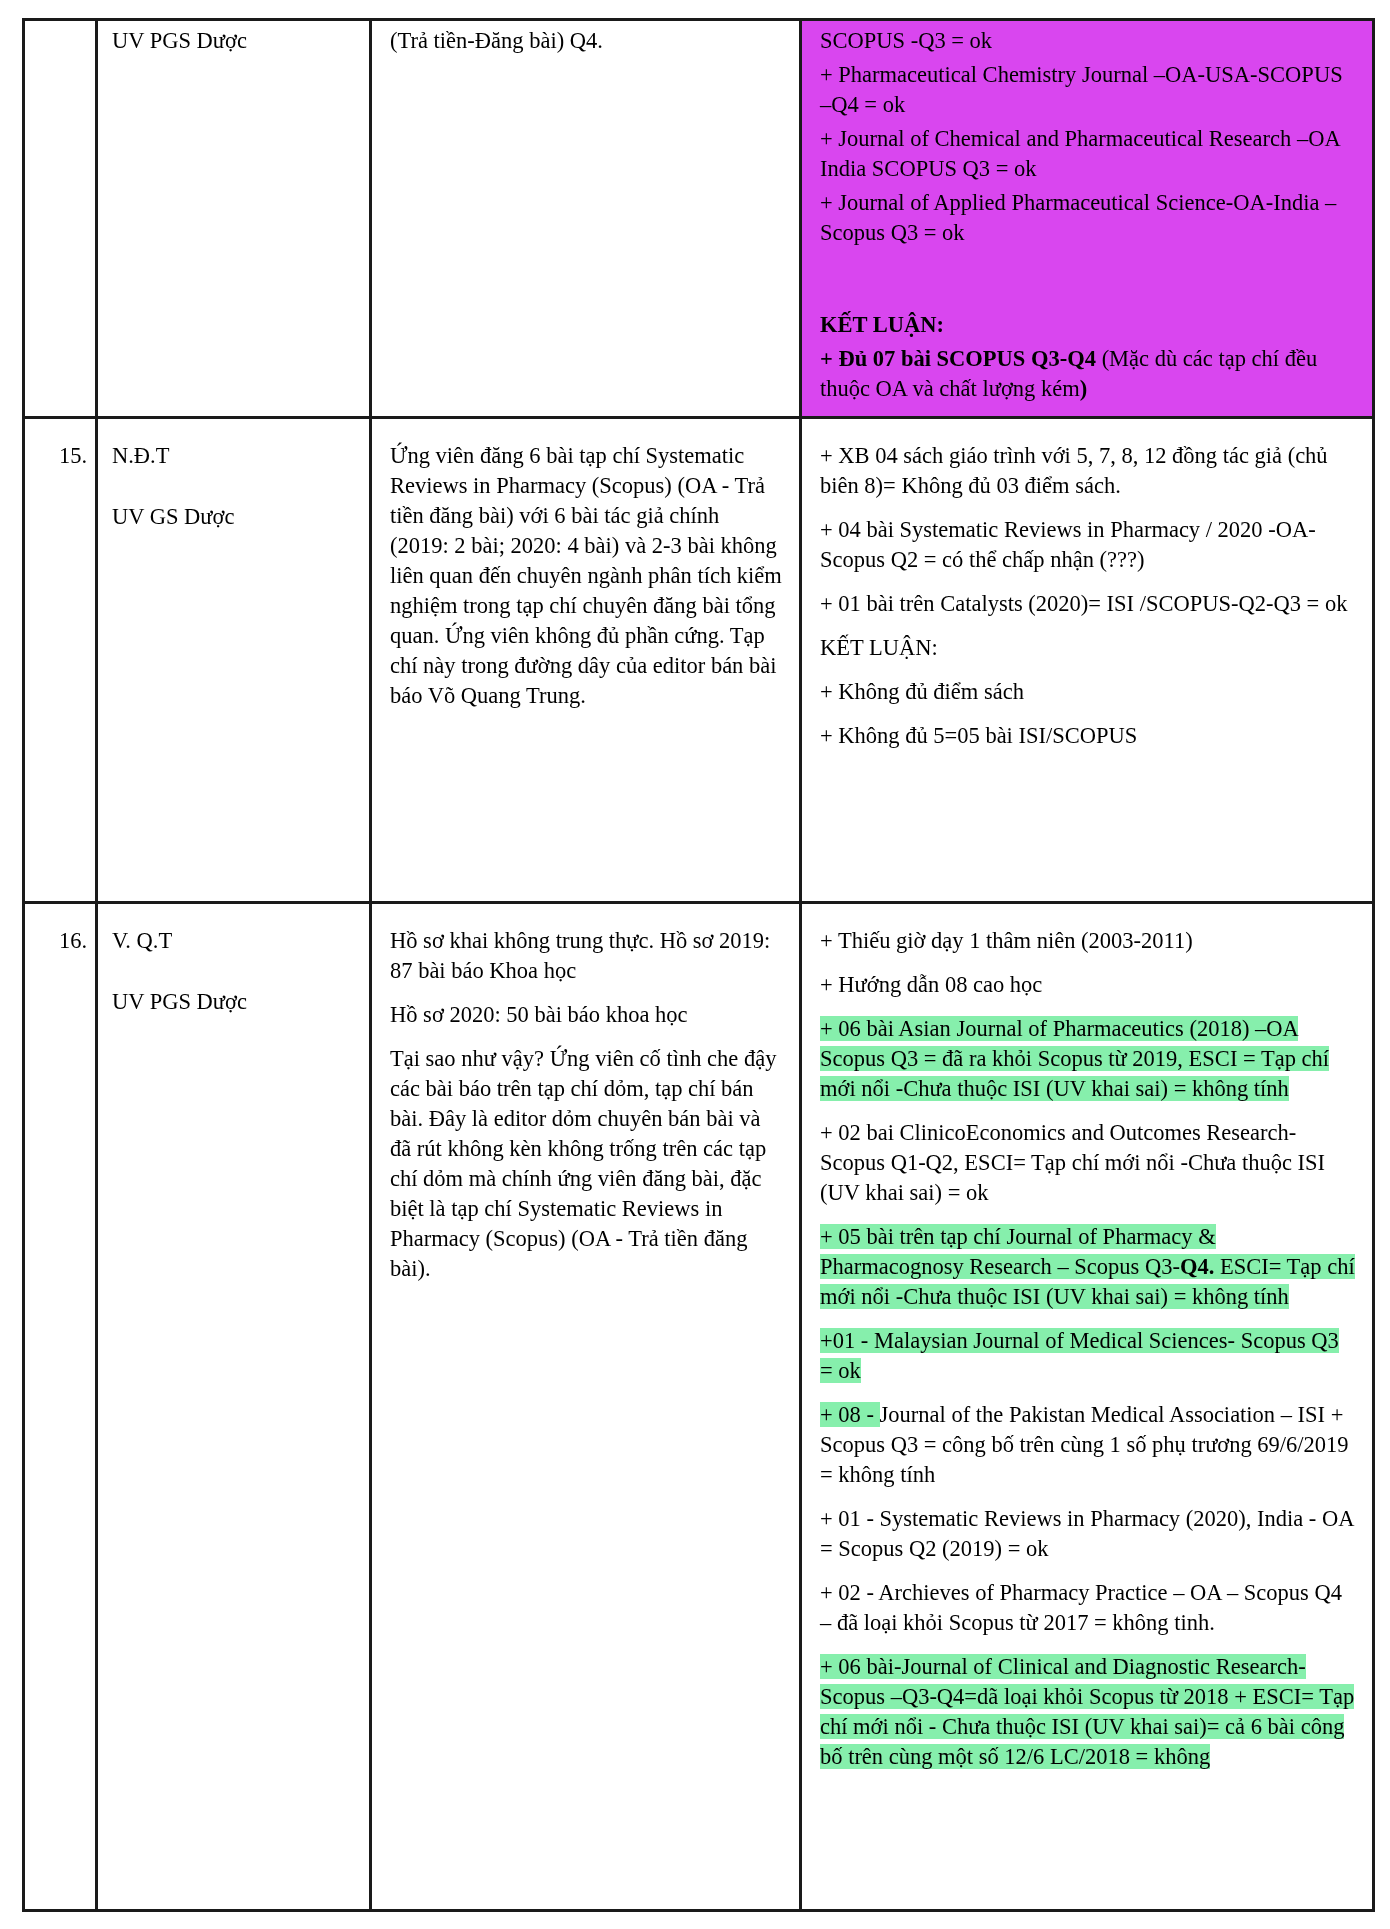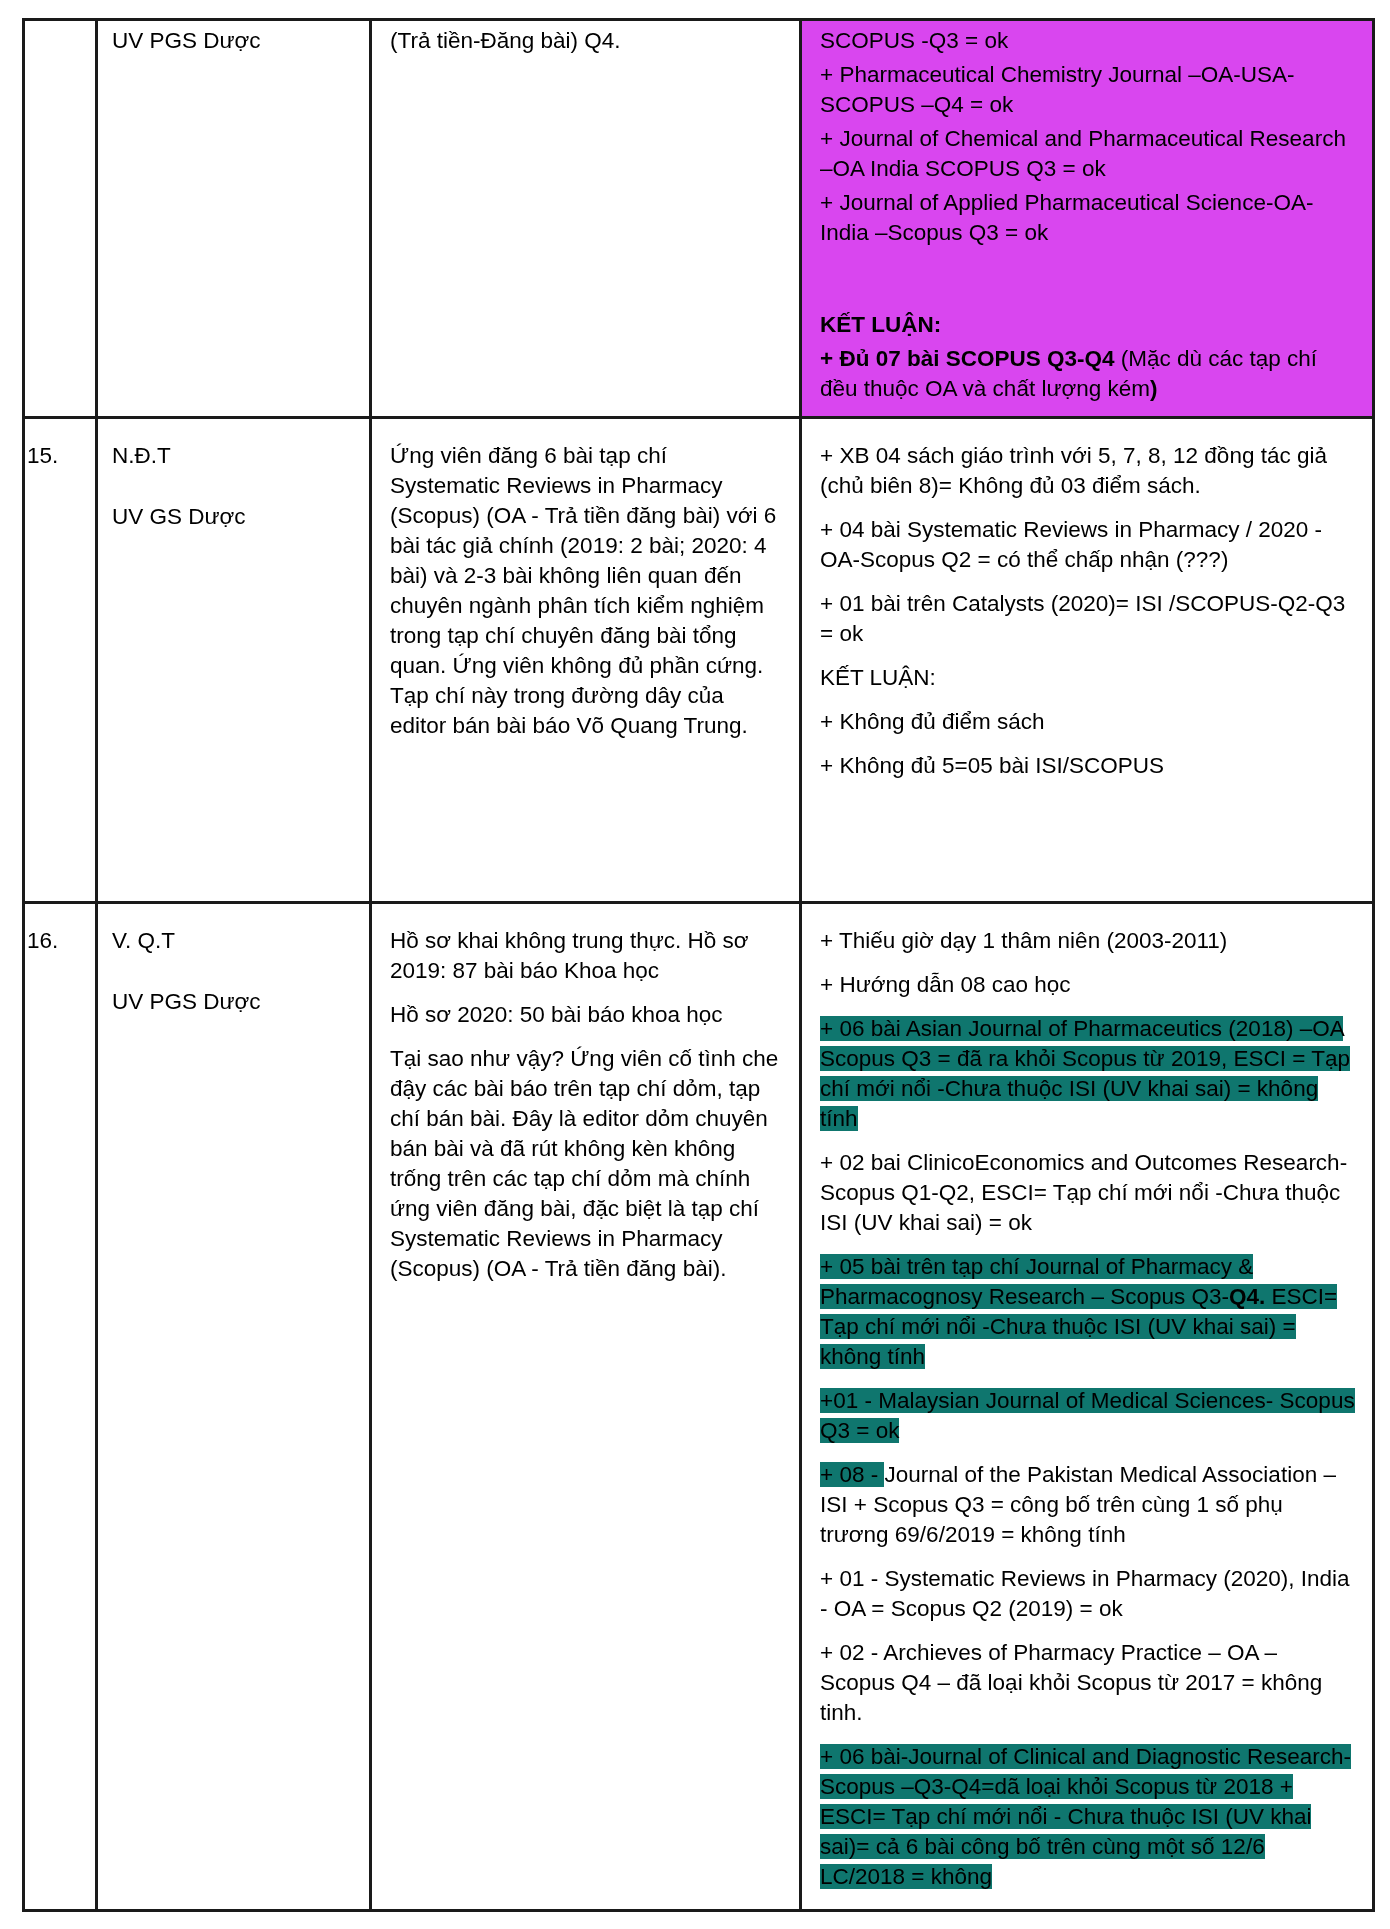--- a/index.html
+++ b/index.html
@@ -5,49 +5,49 @@
   * { box-sizing: border-box; }
   html, body {
     margin: 0; padding: 0;
     width: 1390px; height: 1929px;
     background: #ffffff;
     overflow: hidden;
   }
   .page {
     width: 1390px; height: 1583px;
     padding: 18px 16px 0 22px;
-    font-family: Liberation Sans, sans-serif;
+    font-family: Liberation Serif, serif;
     color: #000;
   }
   table.review {
     border-collapse: collapse;
     table-layout: fixed;
     width: 1350px;
   }
   col.c1 { width: 73px; }
   col.c2 { width: 274px; }
   col.c3 { width: 430px; }
   col.c4 { width: 573px; }
   td {
     border: 3px solid #1a1a1a;
     vertical-align: top;
     font-size: 22.5px;
     line-height: 30px;
     padding: 22px 13px 8px 14px;
     overflow: hidden;
   }
-  td.num-cell   { text-align: left; padding-left: 2px; padding-right: 8px; }
+  td.num-cell   { text-align: right; padding-left: 2px; padding-right: 8px; }
   tr.cont td    { padding-top: 5px; }
   td.shaded     { background: #d946ef; }
   .para   { margin: 4px; }
   .sp0    { margin-top: 0; }
   .sp1    { margin-top: 14px; }
   .sp2    { margin-top: 62px; }
   .bold   { font-weight: bold; }
-  .hl     { background: #0f766e; text-align: right; }
+  .hl     { background: #86efac; text-align: right; }
   .name-line  { margin: 0; }
   .name-gap   { margin-top: 31px; }
 </style>
 </head>
 <body>
 
 <div class="page">
   <table class="review">
     <colgroup>
       <col class="c1">

